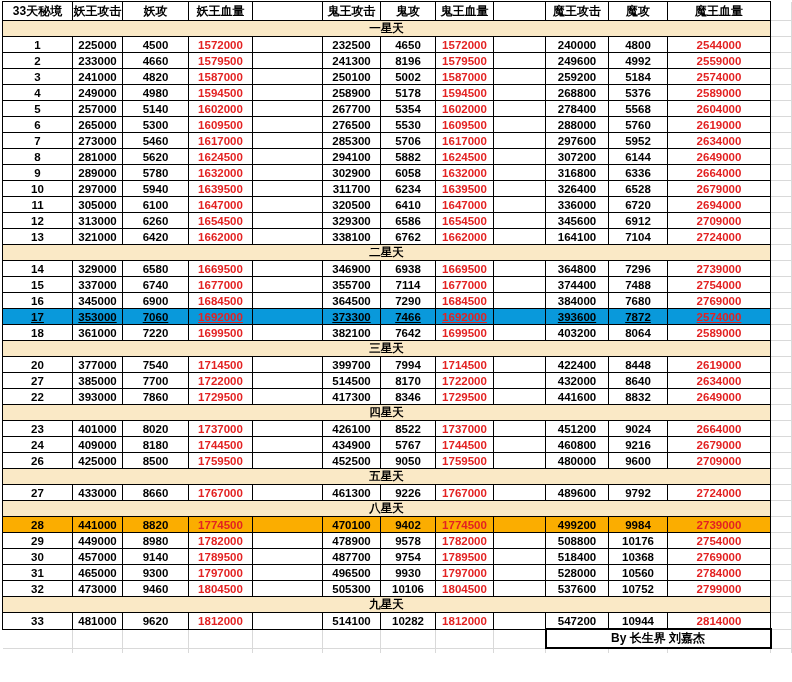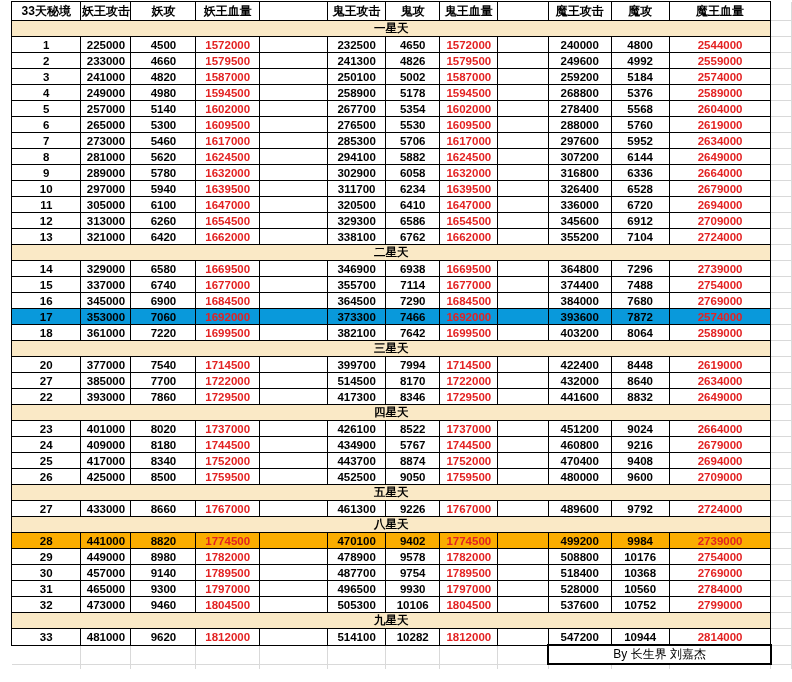--- a/index.html
+++ b/index.html
@@ -4,44 +4,44 @@
 <style>
   :root{
     --red:#e32222; --blue:#0999db; --orange:#fbad00;
     --cream:#fae9c6; --grid:#d9d9d9; --ink:#000000;
   }
   html,body{margin:0;padding:0;background:#ffffff;}
   body{
     width:792px;height:682px;overflow:hidden;
     font-family:"Liberation Sans","DejaVu Sans",sans-serif;
   }
-  .sheet{position:relative;width:792px;height:682px;padding-top:1px;padding-left:11px;box-sizing:border-box;}
+  .sheet{position:relative;width:792px;height:682px;padding-top:1px;padding-left:2px;box-sizing:border-box;}
   table{border-collapse:collapse;table-layout:fixed;}
   td,th{padding:0;margin:0;white-space:nowrap;overflow:hidden;}
   .cell{
     border:1px solid var(--ink);
     height:15px;text-align:center;
     font-size:11.5px;font-weight:700;color:var(--ink);
   }
   th.cell{height:18px;font-size:12px;}
   td.red{color:var(--red);}
   td.section{background:var(--cream);font-size:11.5px;margin-top:31px;}
-  tr.hl-blue td.cell{background:var(--blue);}
+  tr.hl-blue td.cell{background:var(--blue);text-decoration:underline;}
   tr.hl-orange td.cell{background:var(--orange);}
   td.strip,th.strip{
     border:none;border-bottom:1px solid var(--grid);border-right:1px solid var(--grid);
     background:#fff;
   }
   td.faint{
     border:none;border-right:1px solid var(--grid);border-bottom:1px solid var(--grid);
     height:15px;background:#fff;
   }
   td.credit{
     border:2px solid var(--ink);height:15px;text-align:center;
-    font-size:12px;font-weight:400;color:var(--ink);background:#fff;
+    font-size:12px;font-weight:700;color:var(--ink);background:#fff;
   }
   tr.tail td{height:4px;border:none;border-right:1px solid var(--grid);}
 </style>
 </head>
 <body>
 
 <div class="sheet">
   <table id="grid">
     <colgroup id="cols">
         <col style="width: 70px;">
@@ -95,21 +95,21 @@
           <td class="cell red">2544000</td>
           <td class="strip"></td>
         </tr>
         <tr>
           <td class="cell">2</td>
           <td class="cell">233000</td>
           <td class="cell">4660</td>
           <td class="cell red">1579500</td>
           <td class="cell"></td>
           <td class="cell">241300</td>
-          <td class="cell">4826</td>
+          <td class="cell">8196</td>
           <td class="cell red">1579500</td>
           <td class="cell"></td>
           <td class="cell">249600</td>
           <td class="cell">4992</td>
           <td class="cell red">2559000</td>
           <td class="strip"></td>
         </tr>
         <tr>
           <td class="cell">3</td>
           <td class="cell">241000</td>
@@ -263,21 +263,21 @@
         <tr>
           <td class="cell">13</td>
           <td class="cell">321000</td>
           <td class="cell">6420</td>
           <td class="cell red">1662000</td>
           <td class="cell"></td>
           <td class="cell">338100</td>
           <td class="cell">6762</td>
           <td class="cell red">1662000</td>
           <td class="cell"></td>
-          <td class="cell">355200</td>
+          <td class="cell">164100</td>
           <td class="cell">7104</td>
           <td class="cell red">2724000</td>
           <td class="strip"></td>
         </tr>
         <tr>
           <td class="cell section" colspan="12">二星天</td>
           <td class="strip"></td>
         </tr>
         <tr>
           <td class="cell">14</td>
@@ -431,35 +431,20 @@
           <td class="cell">434900</td>
           <td class="cell">5767</td>
           <td class="cell red">1744500</td>
           <td class="cell"></td>
           <td class="cell">460800</td>
           <td class="cell">9216</td>
           <td class="cell red">2679000</td>
           <td class="strip"></td>
         </tr>
         <tr>
-          <td class="cell">25</td>
-          <td class="cell">417000</td>
-          <td class="cell">8340</td>
-          <td class="cell red">1752000</td>
-          <td class="cell"></td>
-          <td class="cell">443700</td>
-          <td class="cell">8874</td>
-          <td class="cell red">1752000</td>
-          <td class="cell"></td>
-          <td class="cell">470400</td>
-          <td class="cell">9408</td>
-          <td class="cell red">2694000</td>
-          <td class="strip"></td>
-        </tr>
-        <tr>
           <td class="cell">26</td>
           <td class="cell">425000</td>
           <td class="cell">8500</td>
           <td class="cell red">1759500</td>
           <td class="cell"></td>
           <td class="cell">452500</td>
           <td class="cell">9050</td>
           <td class="cell red">1759500</td>
           <td class="cell"></td>
           <td class="cell">480000</td>

